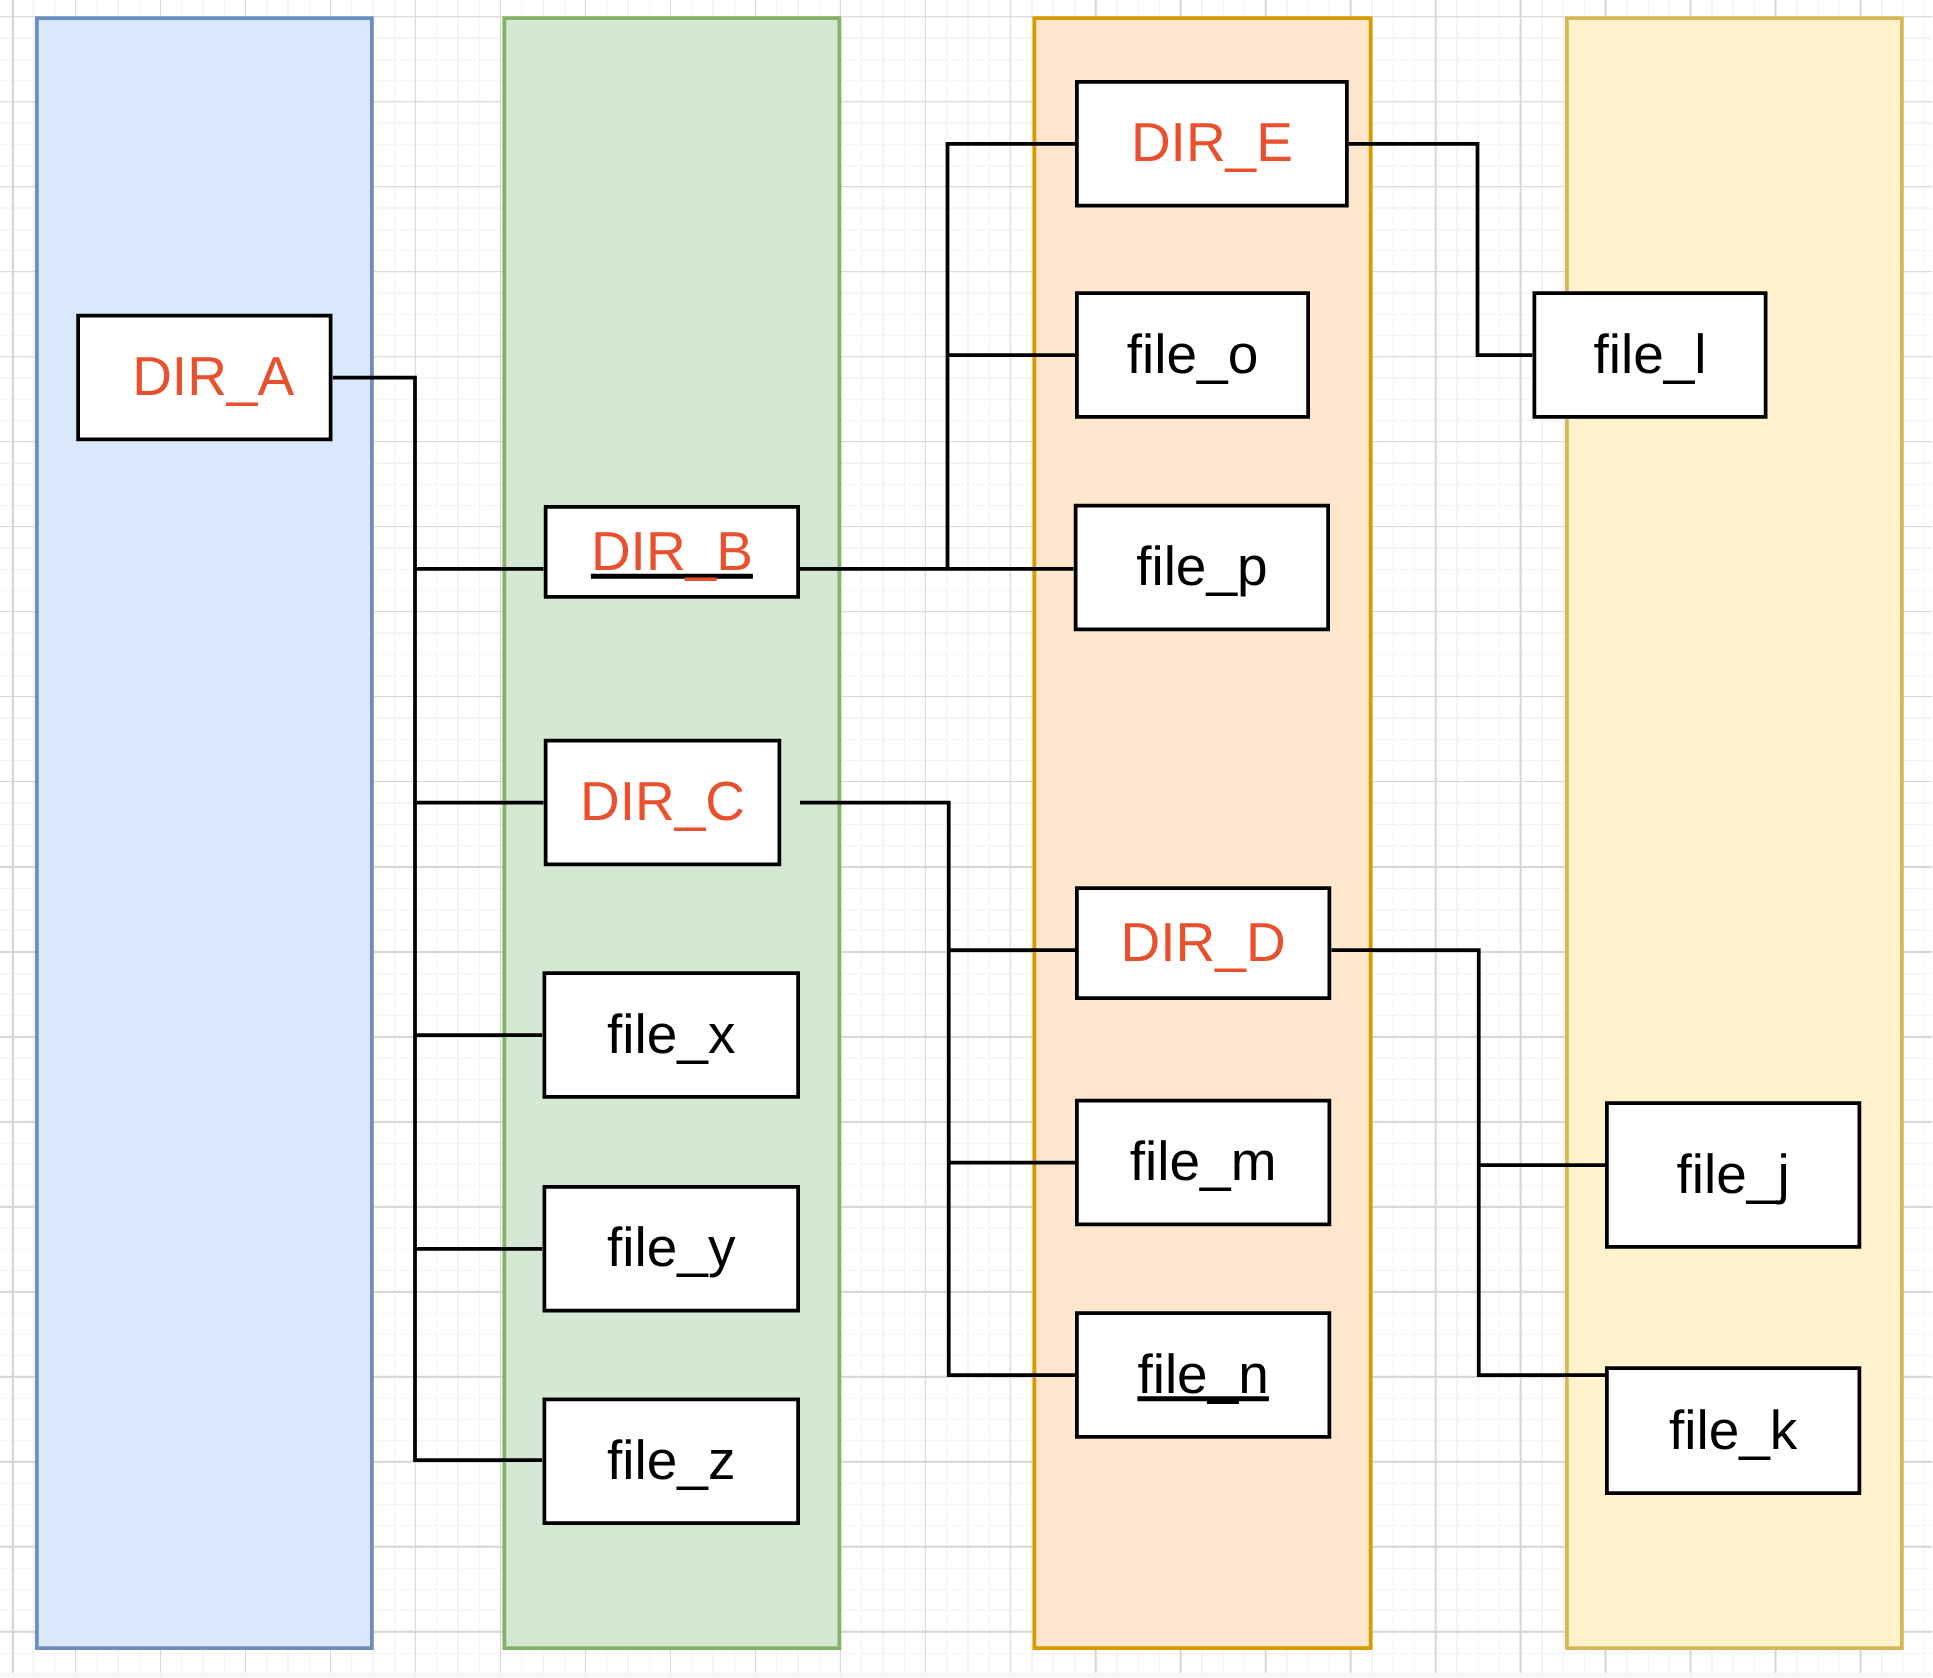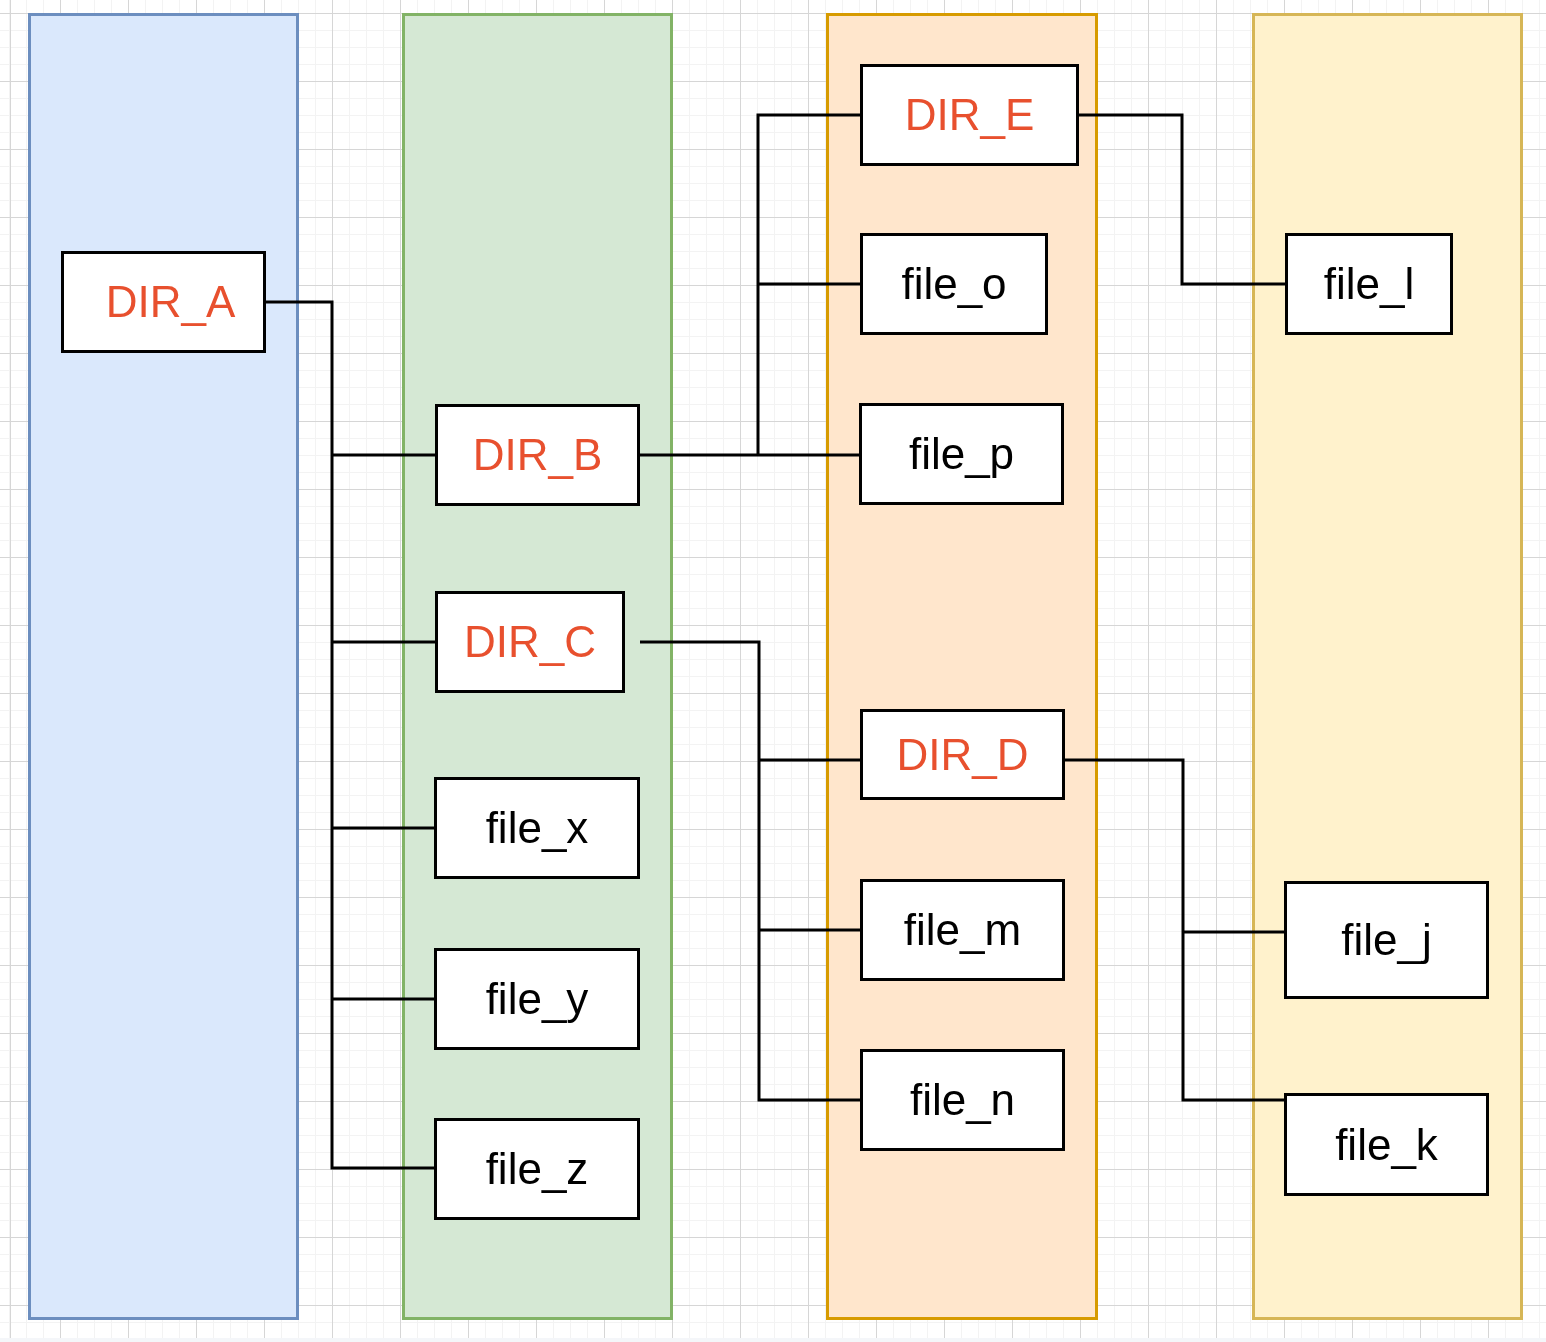--- a/index.html
+++ b/index.html
@@ -81,21 +81,21 @@
       <polyline points="759,760 860,760" fill="none" stroke="#000000" stroke-width="3"></polyline>
       <polyline points="759,930 860,930" fill="none" stroke="#000000" stroke-width="3"></polyline>
       <polyline points="1065,115 1182,115 1182,284 1285,284" fill="none" stroke="#000000" stroke-width="3"></polyline>
       <polyline points="1065,760 1183,760 1183,1100 1284,1100" fill="none" stroke="#000000" stroke-width="3"></polyline>
       <polyline points="1183,932 1284,932" fill="none" stroke="#000000" stroke-width="3"></polyline>
     </svg>
   <div id="nodes">
       <div class="node dir" style="left: 61px; top: 251px; width: 205px; height: 102px; padding-left: 14px;">
         <span class="node-label">DIR_A</span>
       </div>
-      <div class="node dir" style="left: 435px; top: 404px; width: 205px; height: 102px;">
+      <div class="node dir" style="left: 435px; top: 404px; width: 205px; height: 75px; text-decoration: underline;">
         <span class="node-label">DIR_B</span>
       </div>
       <div class="node dir" style="left: 435px; top: 591px; width: 190px; height: 102px;">
         <span class="node-label">DIR_C</span>
       </div>
       <div class="node file" style="left: 434px; top: 777px; width: 206px; height: 102px;">
         <span class="node-label">file_x</span>
       </div>
       <div class="node file" style="left: 434px; top: 948px; width: 206px; height: 102px;">
         <span class="node-label">file_y</span>
@@ -111,24 +111,24 @@
       </div>
       <div class="node file" style="left: 859px; top: 403px; width: 205px; height: 102px;">
         <span class="node-label">file_p</span>
       </div>
       <div class="node dir" style="left: 860px; top: 709px; width: 205px; height: 91px;">
         <span class="node-label">DIR_D</span>
       </div>
       <div class="node file" style="left: 860px; top: 879px; width: 205px; height: 102px;">
         <span class="node-label">file_m</span>
       </div>
-      <div class="node file" style="left: 860px; top: 1049px; width: 205px; height: 102px;">
+      <div class="node file" style="left: 860px; top: 1049px; width: 205px; height: 102px; text-decoration: underline;">
         <span class="node-label">file_n</span>
       </div>
-      <div class="node file" style="left: 1285px; top: 233px; width: 168px; height: 102px; align-items: center;">
+      <div class="node file" style="left: 1226px; top: 233px; width: 188px; height: 102px; align-items: center;">
         <span class="node-label">file_l</span>
       </div>
       <div class="node file" style="left: 1284px; top: 881px; width: 205px; height: 118px;">
         <span class="node-label">file_j</span>
       </div>
       <div class="node file" style="left: 1284px; top: 1049px; width: 205px; height: 103px; margin-top: 44px;">
         <span class="node-label">file_k</span>
       </div>
     </div>
   <div id="bottom-strip"></div>

